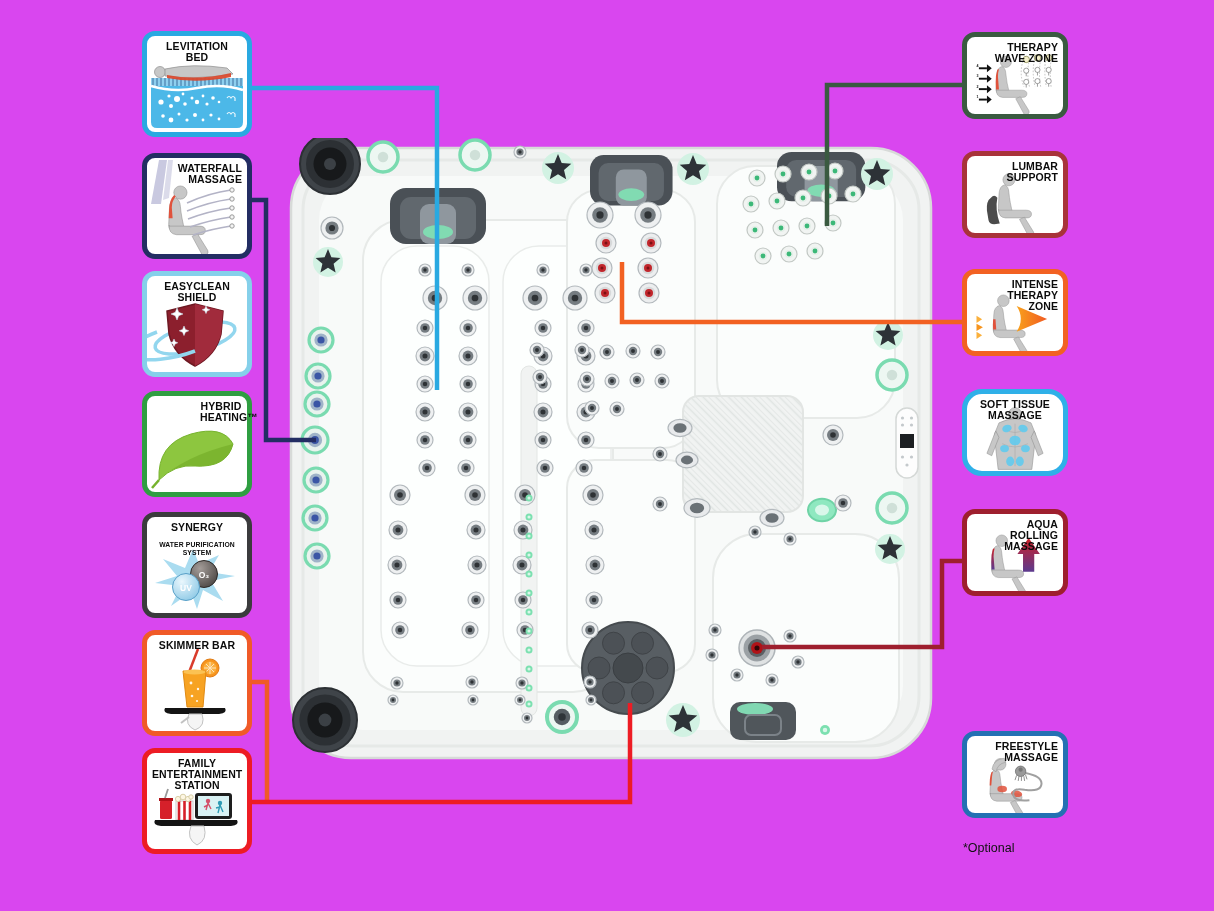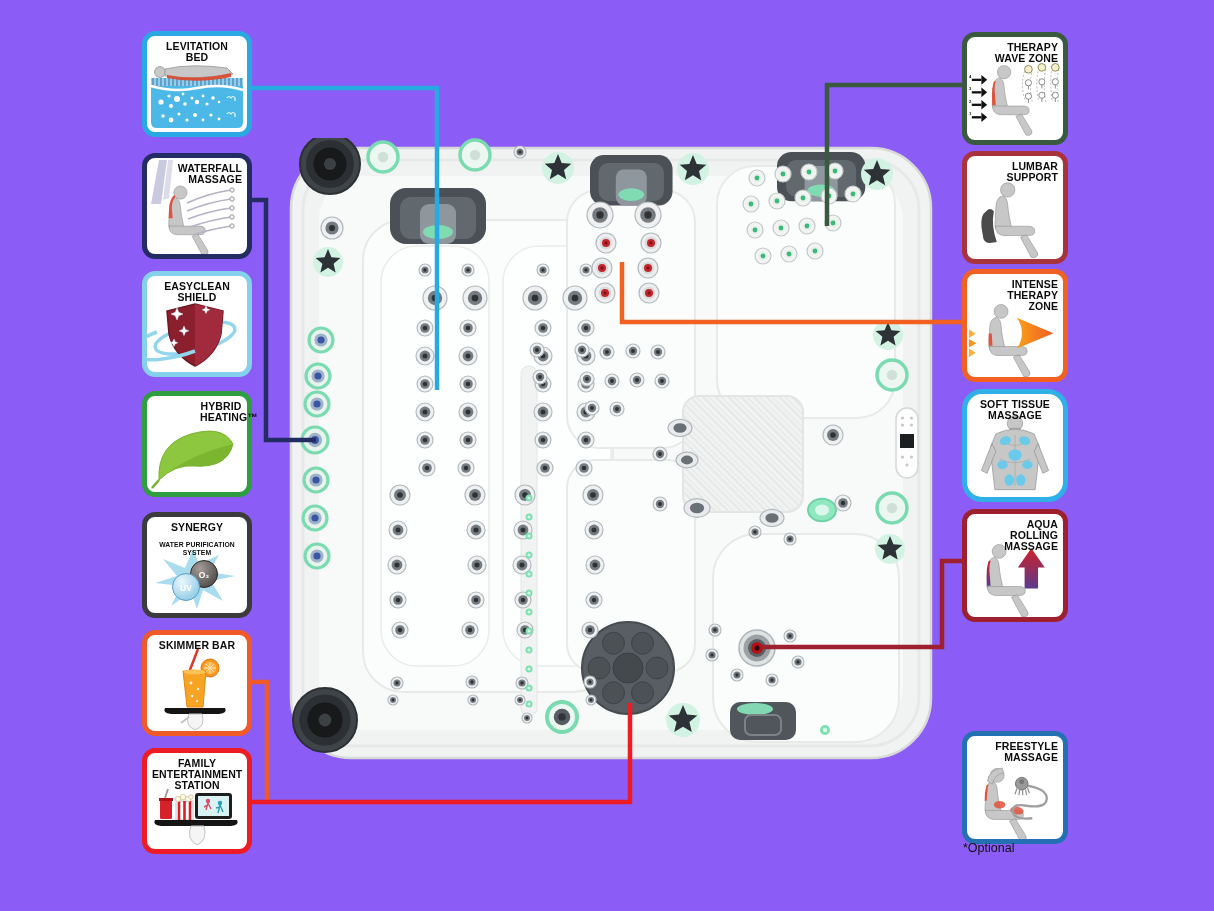--- a/index.html
+++ b/index.html
@@ -1,24 +1,24 @@
 <!DOCTYPE html>
 <html style="--c-levitation: #29a9e1; --c-waterfall: #232d63; --c-easyclean: #85d0ea; --c-hybrid: #2f9e41; --c-synergy: #3b3b3d; --c-skimmer: #f05a28; --c-family: #ed1c24; --c-therapy_wave: #3a5a40; --c-lumbar: #a8333a; --c-intense: #f26122; --c-soft_tissue: #2fb0e8; --c-aqua: #9e1f2e; --c-freestyle: #2470b3; --c-jet_green: #7adbb0; --c-jet_red: #c1262c;"><head>
 <meta charset="utf-8">
 <style>
   html,body{margin:0;padding:0;background:#fff;}
-  #stage{position:relative;width:1214px;height:911px;background:#8b5cf6;overflow:hidden;
+  #stage{position:relative;width:1214px;height:911px;background:#d946ef;overflow:hidden;
          font-family:"Liberation Sans",sans-serif;}
   svg{display:block;}
   #tub-wrap{position:absolute;left:285px;top:138px;width:655px;height:630px;z-index:1;}
   #lines{position:absolute;left:0;top:0;width:1214px;height:911px;z-index:2;pointer-events:none;}
   .ln{fill:none;stroke-width:4.5px;stroke-linejoin:miter;stroke-linecap:butt;}
   .card{position:absolute;width:110px;height:106px;background:#fff;border:5px solid #000;
         border-radius:13px;box-sizing:border-box;z-index:3;}
-  .card.rt{width:106px;height:113px;}
+  .card.rt{width:106px;height:87px;}
   .card .art{position:absolute;left:0;top:0;width:100%;height:100%;}
   .title{position:relative;z-index:2;font-weight:800;font-size:10.5px;line-height:1.06;
          color:#0b0b0b;white-space:pre-line;padding:5px 5px 0 5px;letter-spacing:.1px;}
   .title.center{text-align:center;}
   .title.tr{text-align:right;}
   .subtitle{position:relative;z-index:2;font-weight:800;font-size:6.8px;line-height:1.15;
             color:#0b0b0b;white-space:pre-line;text-align:center;letter-spacing:.1px;}
   .sil{fill:#c7c7c7;stroke:#8f8f8f;stroke-width:.7;}
   #optional-note{position:absolute;left:963px;top:841px;z-index:3;font-size:12.5px;
                  color:#111;font-weight:500;}

